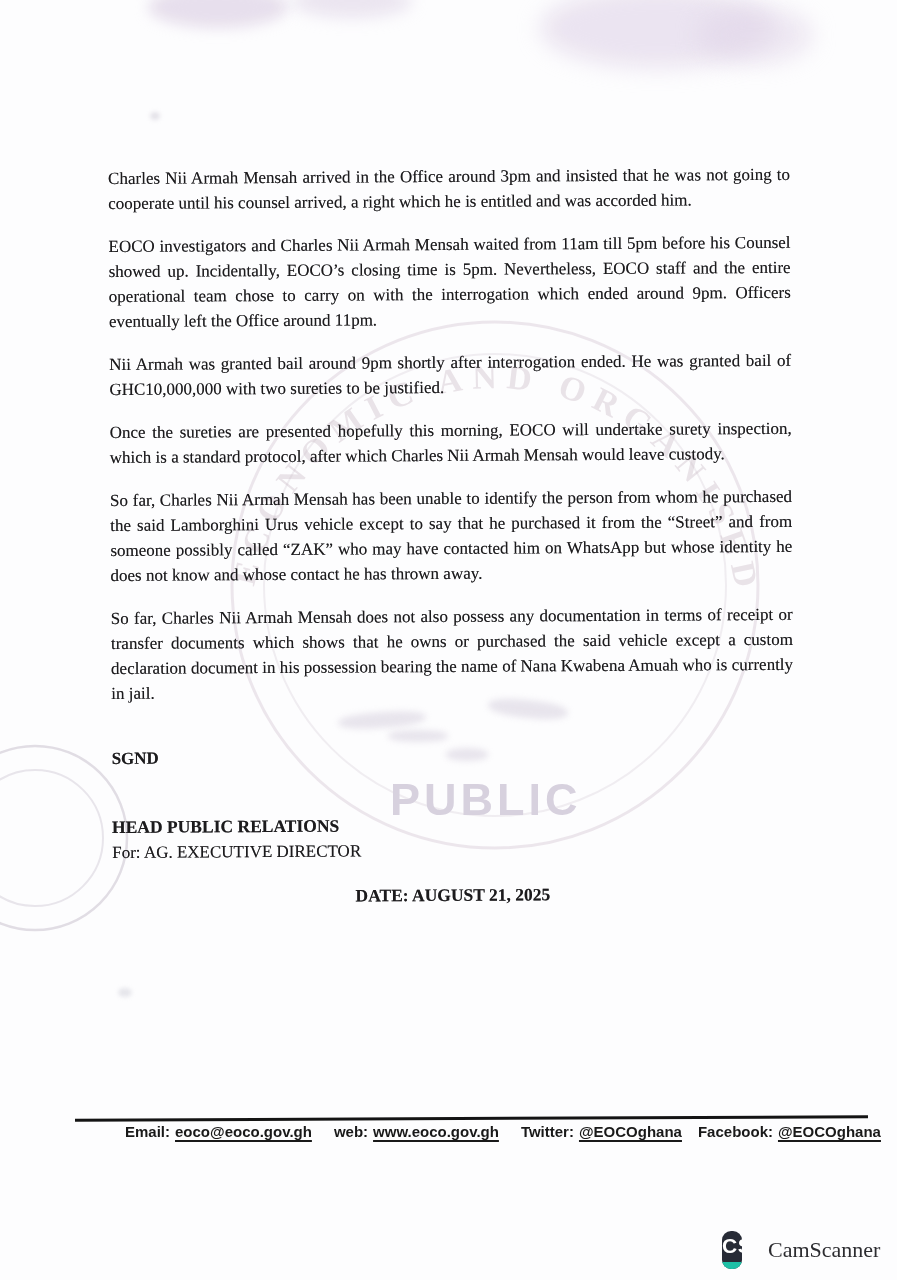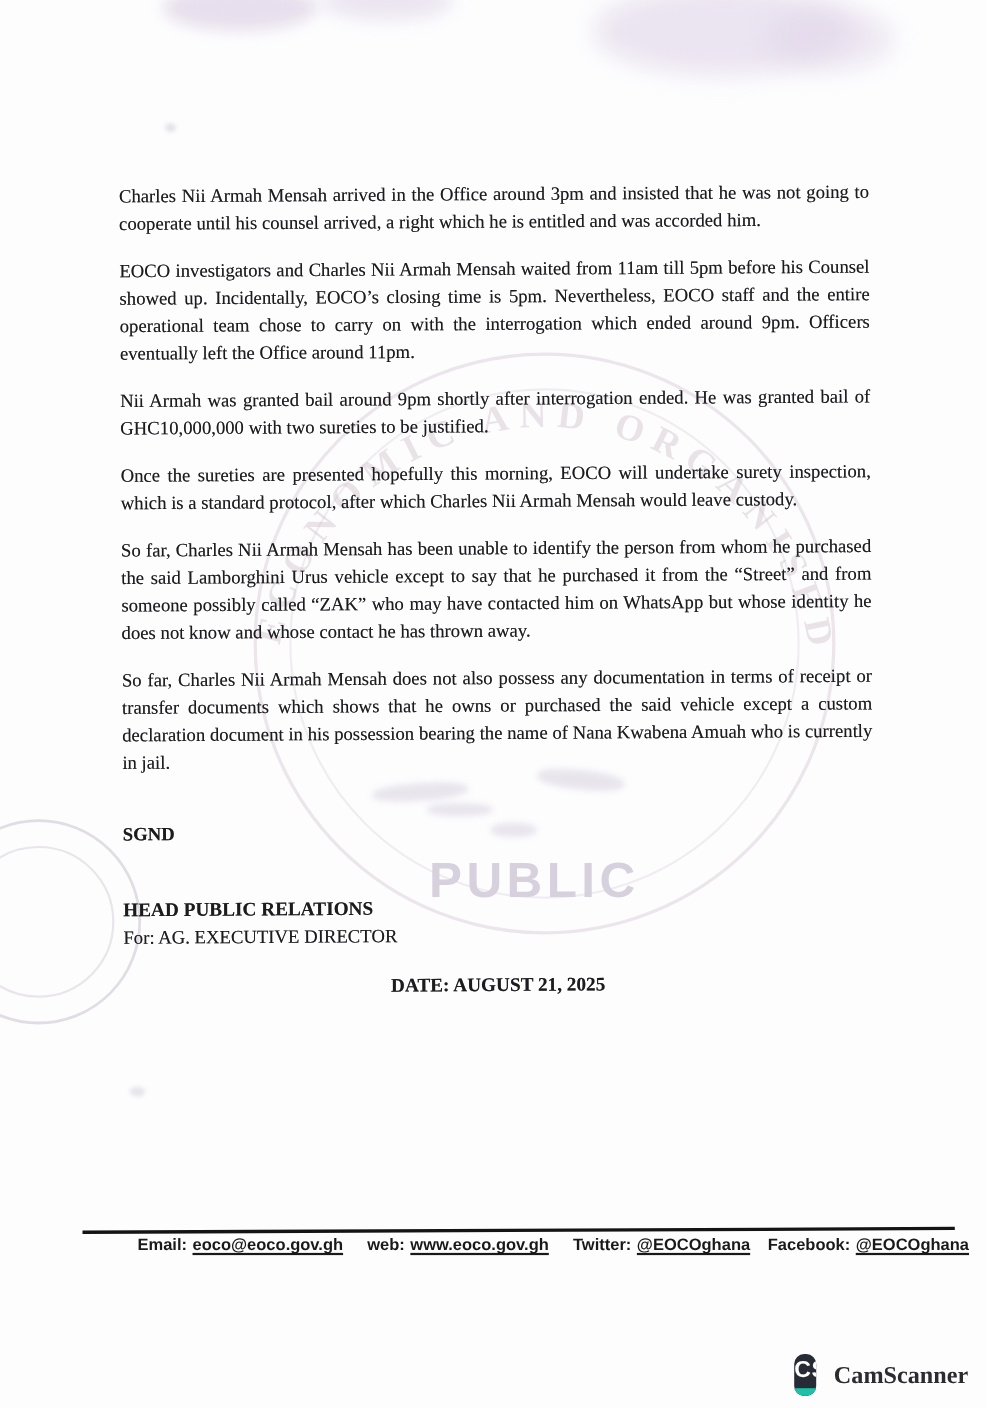--- a/index.html
+++ b/index.html
@@ -79,22 +79,22 @@
     position:relative;width:20px;height:38px;border-radius:9px;
     background:#272b36;overflow:hidden;flex:0 0 auto;
   }
   .cam-icon .cs{
     position:absolute;left:0;right:0;top:3px;text-align:center;
     font-family:"Liberation Sans", sans-serif;font-weight:bold;
     font-size:21px;color:#ffffff;letter-spacing:.5px;
   }
   .cam-icon .strip{position:absolute;left:0;right:0;bottom:0;height:7px;background:#1ec0a6;}
   .cam-label{
-    margin-left:16px;font-family:"Liberation Serif", serif;
-    font-weight:700;font-size:22px;color:#2c2c30;
+    margin-left:26px;font-family:"Liberation Serif", serif;
+    font-weight:400;font-size:22px;color:#2c2c30;
   }
 </style>
 </head>
 <body>
 
 <div class="page">
 
   <div class="blob b1"></div>
   <div class="blob b2"></div>
   <div class="blob b3"></div>

